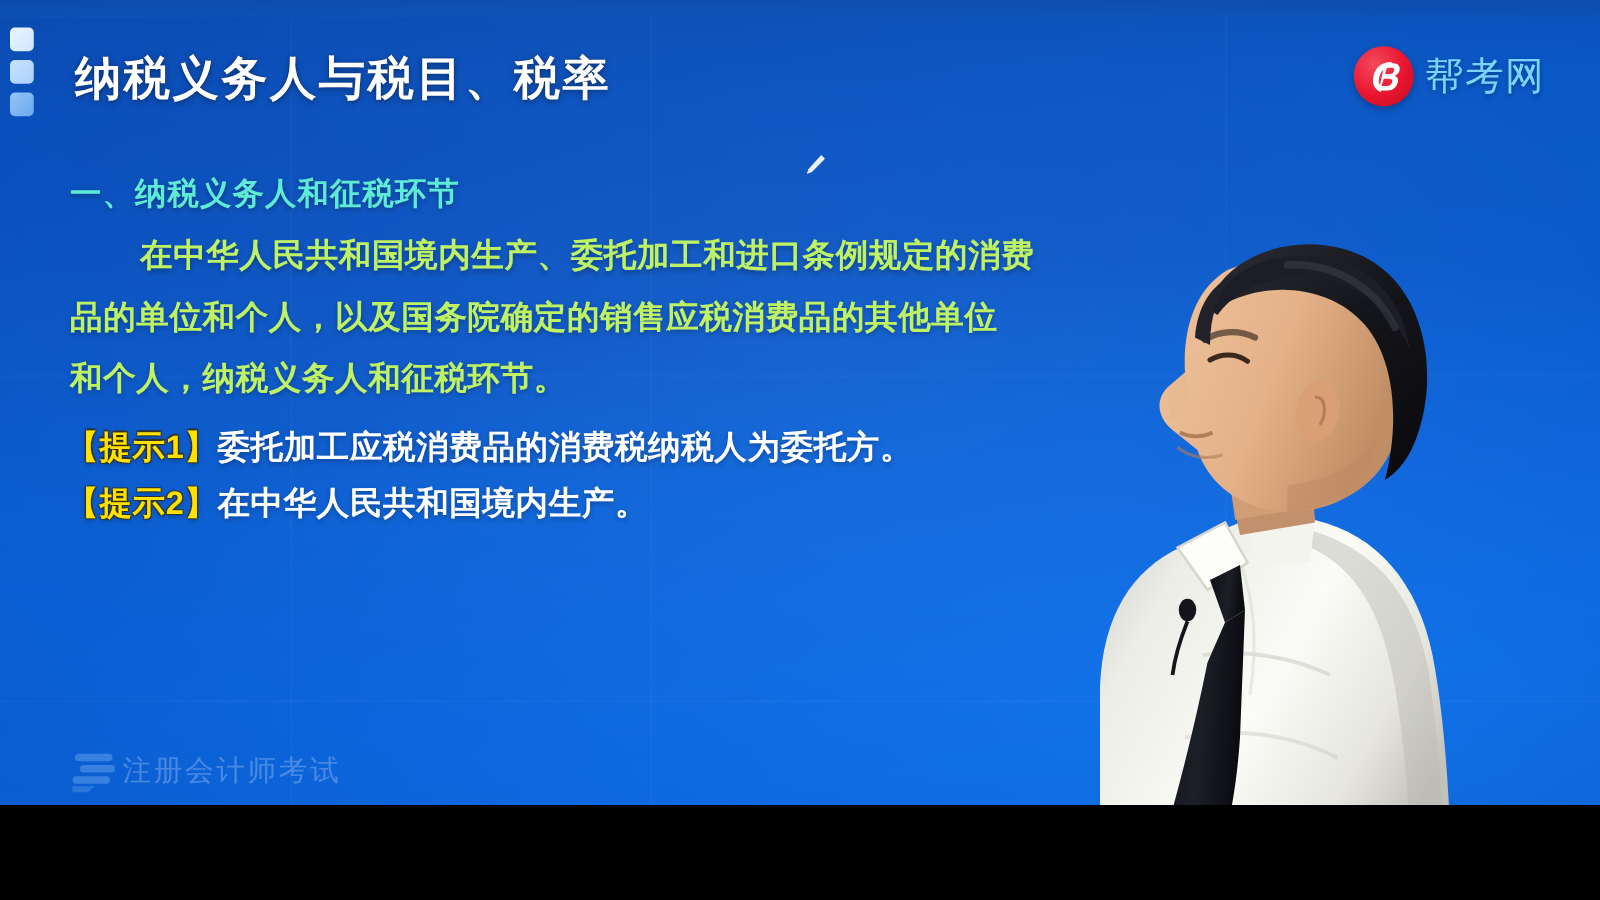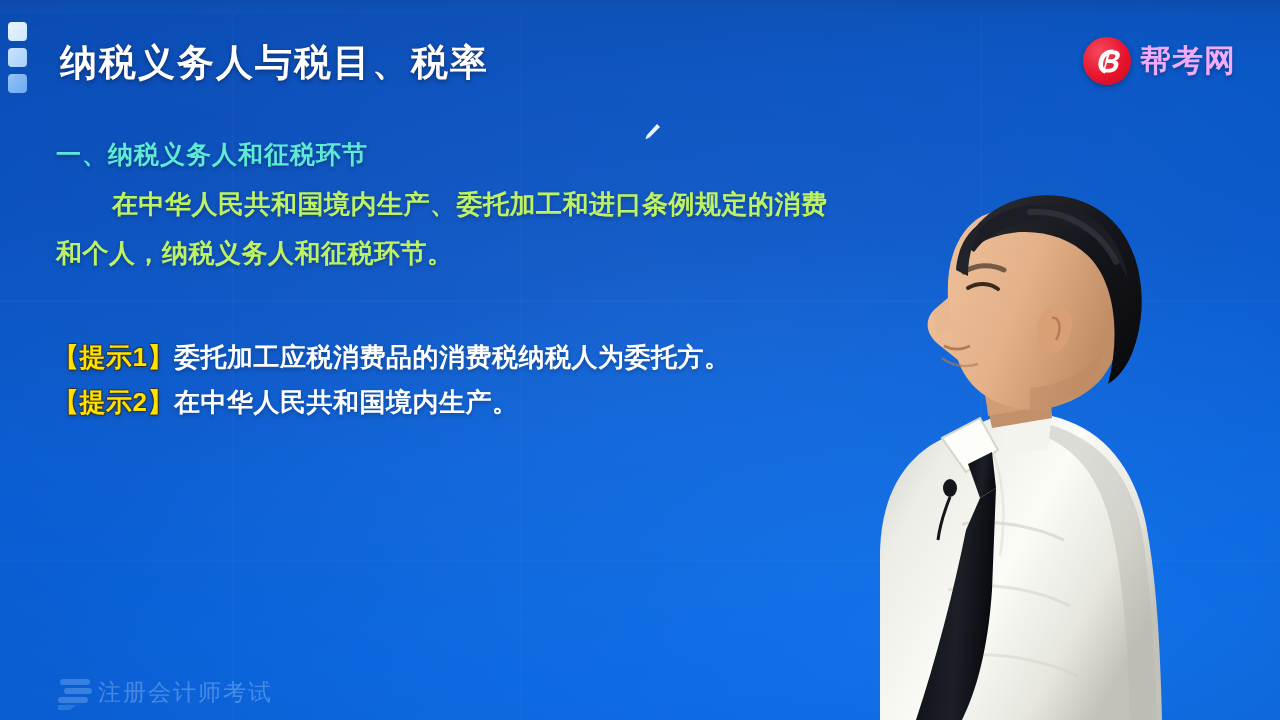--- a/index.html
+++ b/index.html
@@ -3,21 +3,21 @@
 <meta charset="utf-8">
 <style>
   html, body {
     margin: 0;
     padding: 0;
     background: #000;
   }
   #stage {
     position: relative;
     width: 1280px;
-    height: 720px;
+    height: 644px;
     overflow: hidden;
     font-family: "Liberation Sans", "DejaVu Sans", sans-serif;
     background: #0a5bce;
   }
 
   
   .board-base {
     position: absolute;
     inset: 0;
     background:
@@ -94,22 +94,22 @@
     background: radial-gradient(circle at 34% 30%, #f4485c 0%, #e8142d 55%, #c60c22 100%);
     display: flex;
     align-items: center;
     justify-content: center;
     box-shadow: 0 2px 6px rgba(0,0,0,0.3);
     flex: none;
   }
   .brand-mark svg { display: block; }
   .brand-name {
     font-size: 31px;
-    font-weight: bold;
-    color: #f0abfc;
+    font-weight: normal;
+    color: #7dd3fc;
     letter-spacing: 1px;
     text-shadow: 0 2px 4px rgba(0,0,0,0.3);
     white-space: nowrap;
   }
 
   
   .section-heading {
     position: absolute;
     left: 56px;
     top: 138px;
@@ -227,20 +227,21 @@
         <path d="M24.8 13.5 L31.5 13.5 C35.6 13.5 37.6 16.2 36.6 19.6 C36 21.8 34.3 23.2 32.2 23.6 C34.6 24 35.9 25.8 35.3 28.6 C34.4 32.8 31.4 35.4 27 35.4 L20 35.4 Z M26.6 17.2 L25 22.2 L28.6 22.2 C30.6 22.2 31.9 21.2 32.3 19.6 C32.7 18 31.9 17.2 30.2 17.2 Z M24 26 L22.2 31.8 L26.2 31.8 C28.6 31.8 30.2 30.6 30.7 28.8 C31.2 26.9 30.2 26 28 26 Z" fill="#ffffff"></path>
       </svg>
     </div>
     <div class="brand-name">帮考网</div>
   </div>
 
   <div class="section-heading">一、纳税义务人和征税环节</div>
 
   <div class="body-block">
     <div class="body-line indent">在中华人民共和国境内生产、委托加工和进口条例规定的消费</div>
+    <div class="body-line">品的单位和个人，以及国务院确定的销售应税消费品的其他单位</div>
     <div class="body-line">和个人，纳税义务人和征税环节。</div>
   </div>
 
   <div class="tips-block">
     <div class="tip-line">
       <span class="tip-tag">【提示1】</span><span>委托加工应税消费品的消费税纳税人为委托方。</span>
     </div>
     <div class="tip-line">
       <span class="tip-tag">【提示2】</span><span>在中华人民共和国境内生产。</span>
     </div>

